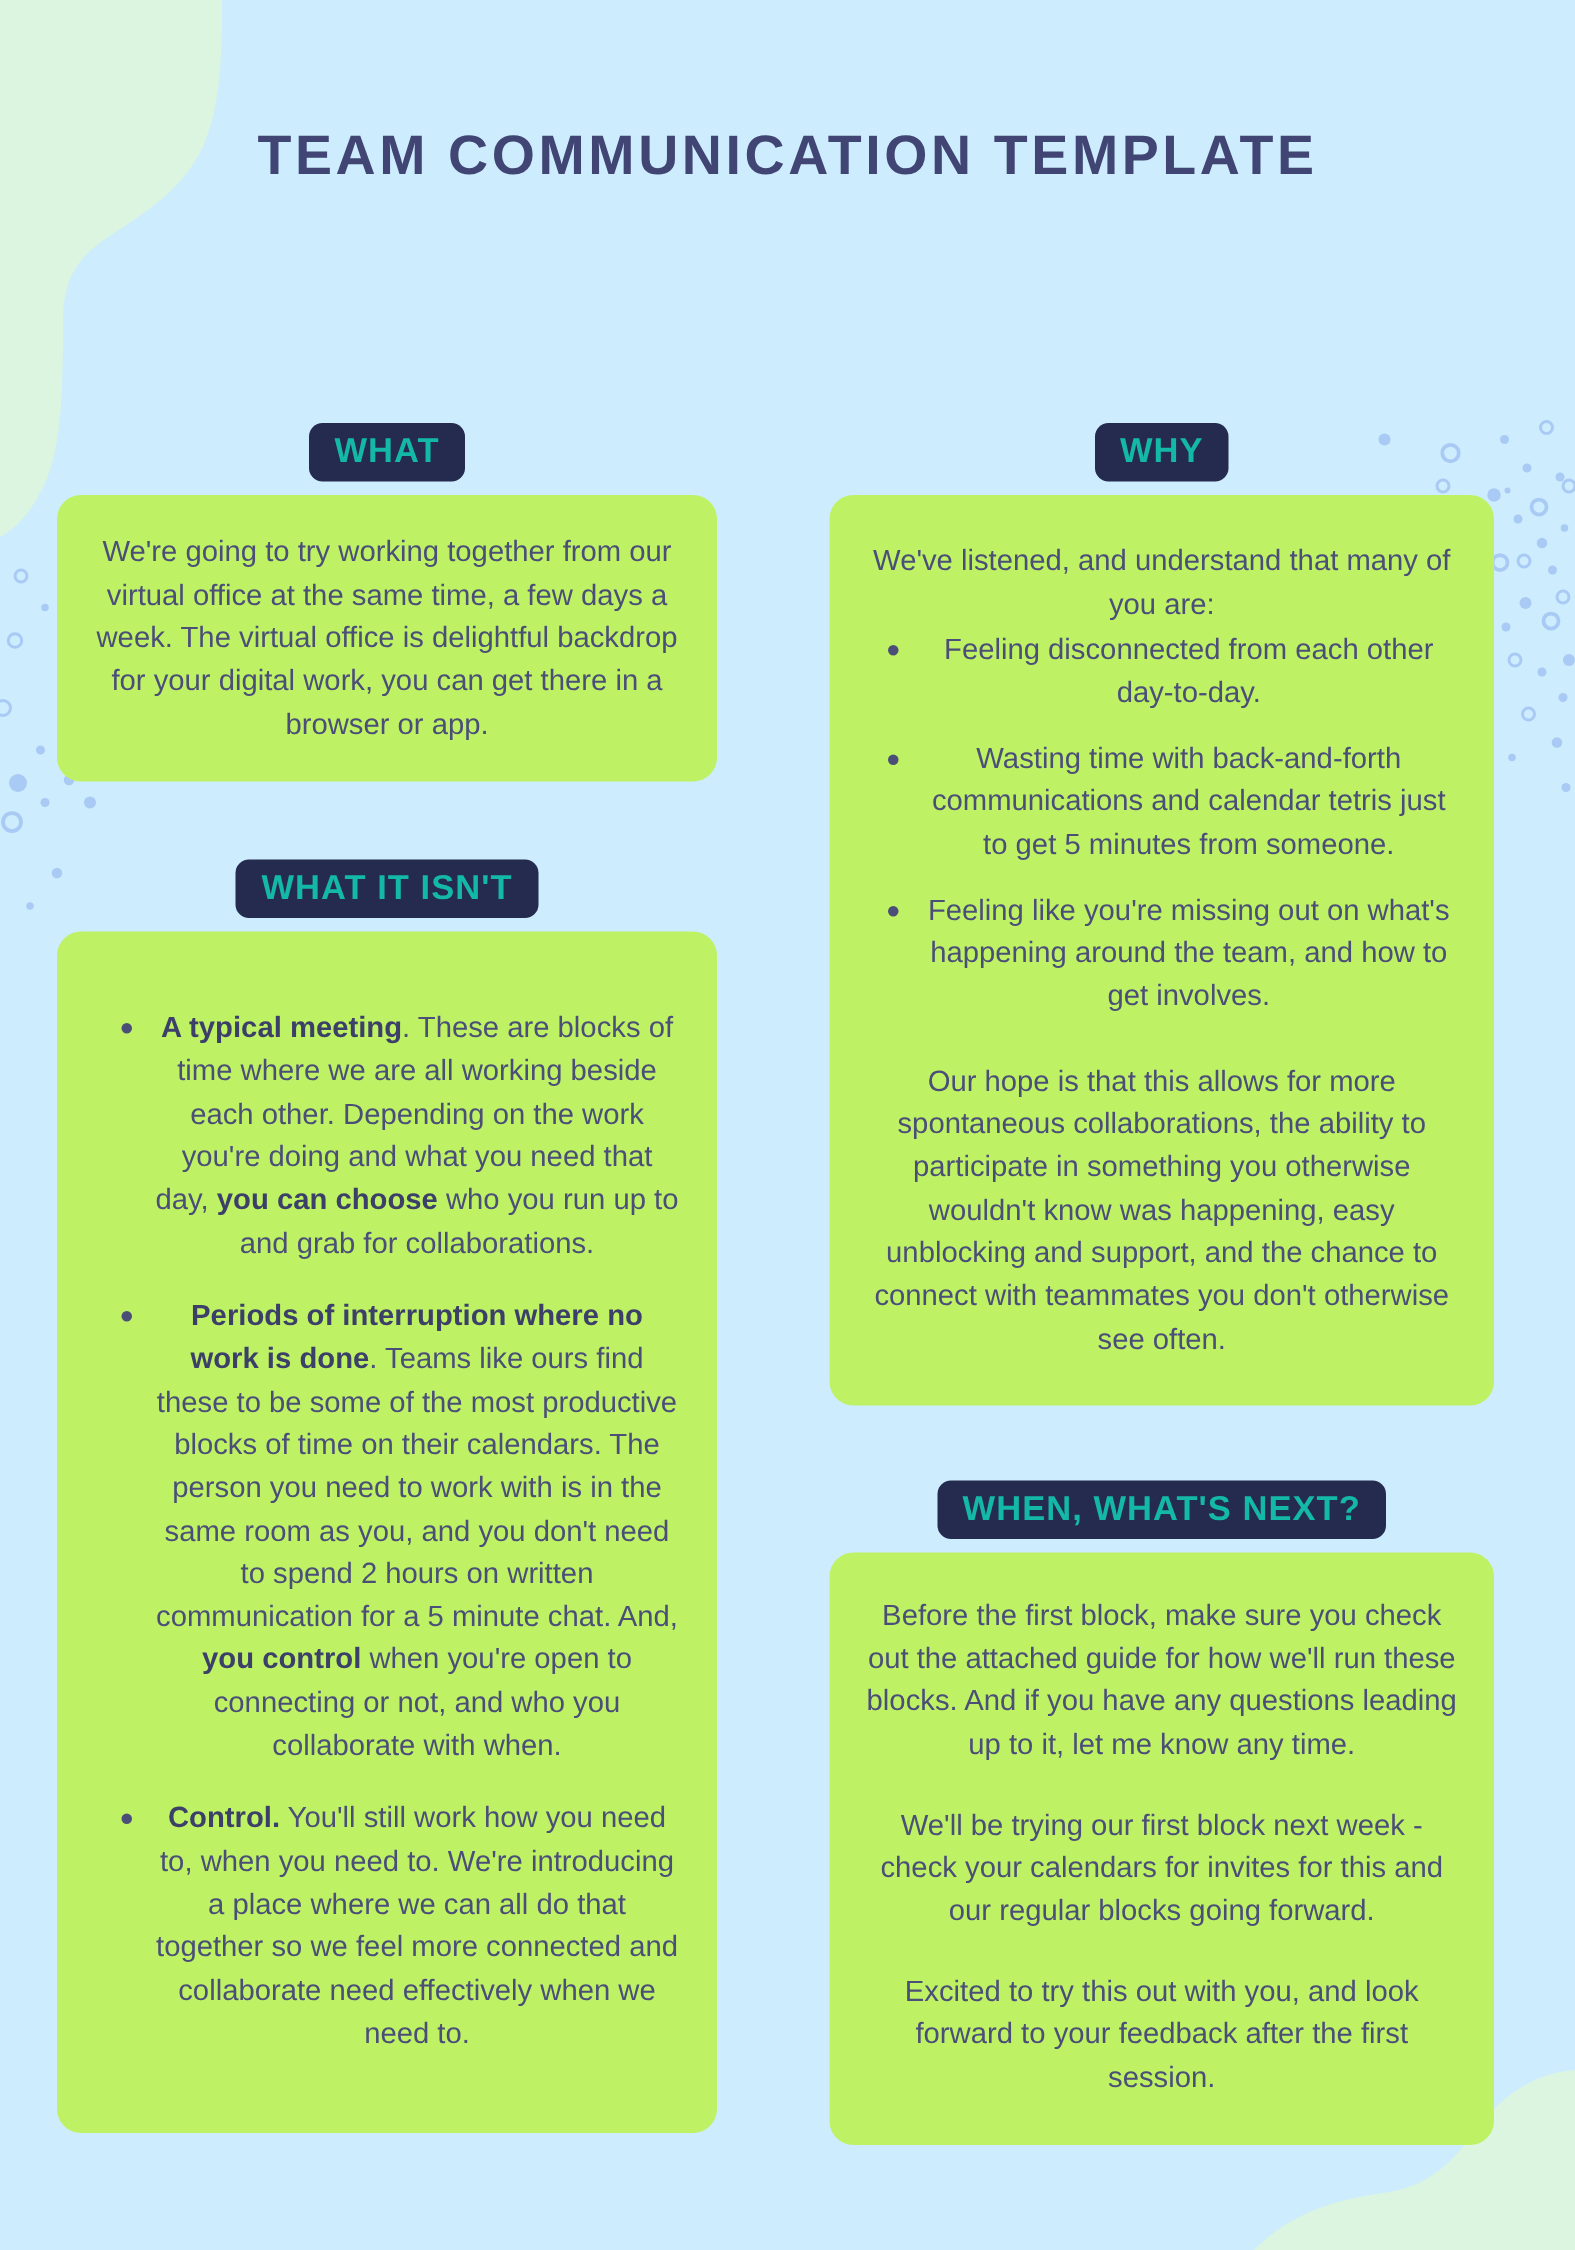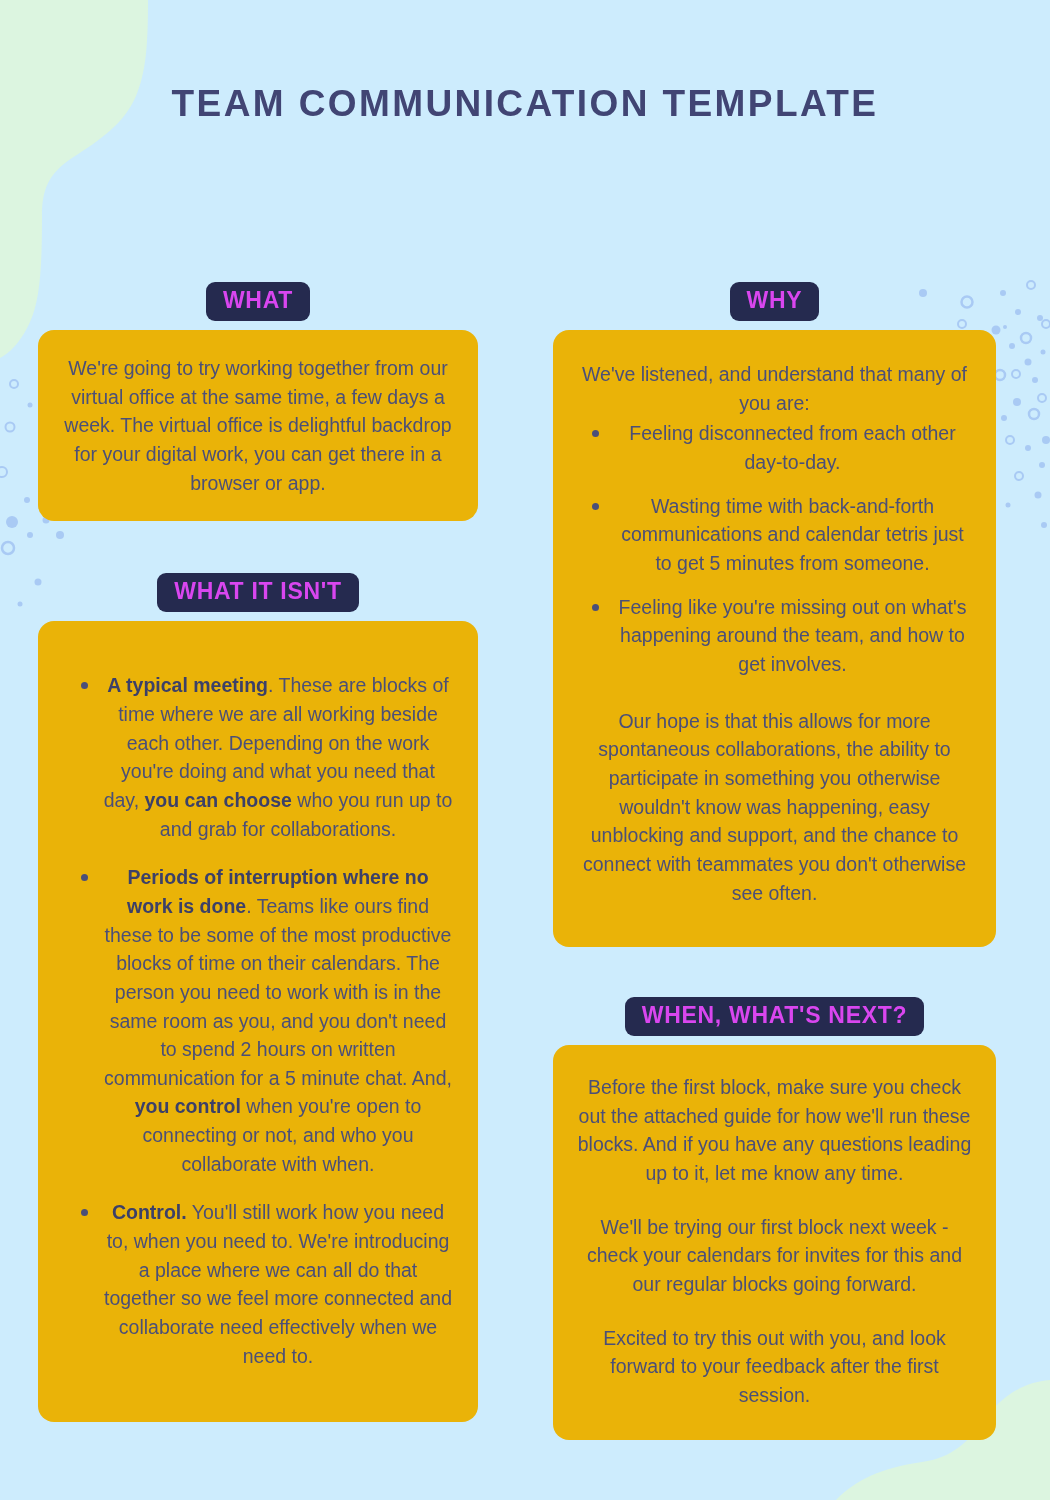--- a/index.html
+++ b/index.html
@@ -63,33 +63,33 @@
 
   
   .badge-row {
     display: flex;
     justify-content: center;
     width: 100%;
   }
   .badge {
     display: inline-block;
     background: #252a4f;
-    color: #d946ef;
+    color: #14b8a6;
     font-size: 23px;
     font-weight: bold;
     letter-spacing: 0.7px;
     padding: 7px 17px 9px 17px;
     border-radius: 9px;
     line-height: 1.0;
     white-space: nowrap;
   }
 
   
   .card {
-    background: #eab308;
+    background: #bef264;
     border-radius: 16px;
     margin-top: 9px;
     padding: 26px 22px 26px 22px;
     box-sizing: border-box;
     color: #4b4f78;
     font-size: 19.5px;
     line-height: 1.47;
   }
   .card p {
     margin: 0;
@@ -125,21 +125,21 @@
   .card ul.tight li + li {
     margin-top: 15px;
   }
   .bold {
     font-weight: bold;
     color: #3c4068;
   }
 
   
   .card-what { padding: 24px 20px 24px 20px; }
-  .card-why  { padding: 30px 24px 40px 24px; }
+  .card-why  { padding: 30px 24px 30px 24px; }
   .card-why ul { padding-left: 36px; margin-top: 2px; }
   .card-isnt { padding: 50px 24px 52px 30px; }
   .card-when { padding: 28px 24px 30px 24px; }
 </style>
 </head>
 <body>
 
 <svg class="bg-layer" viewBox="0 0 1050 1500" xmlns="http://www.w3.org/2000/svg">
   <rect x="0" y="0" width="1050" height="1500" fill="#cdecfd"></rect>
 

